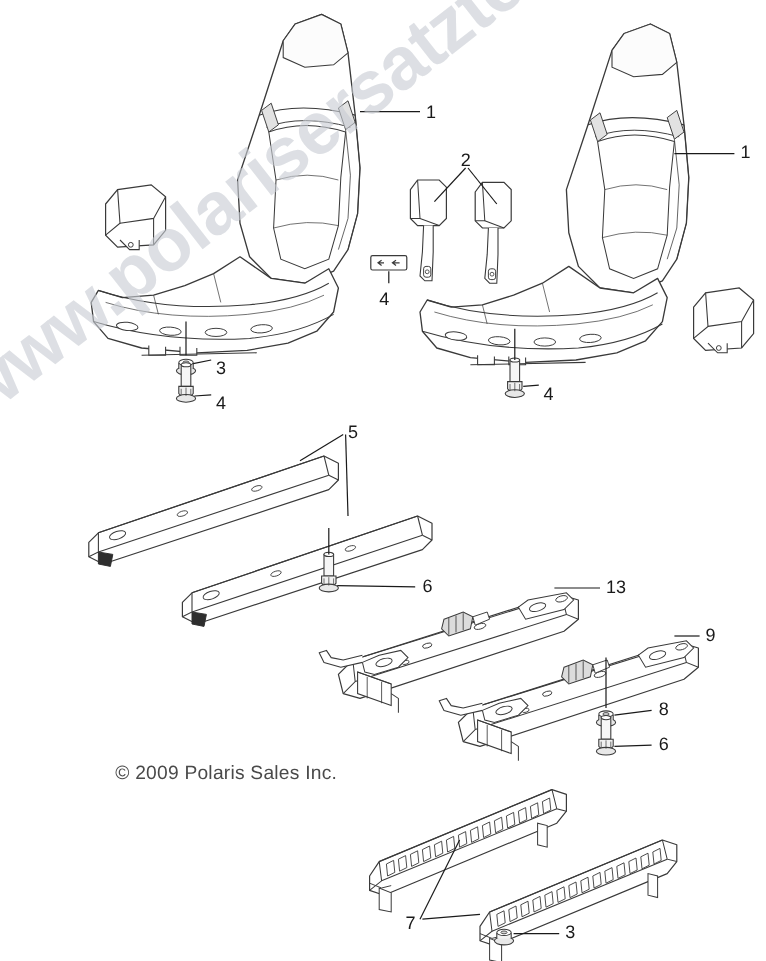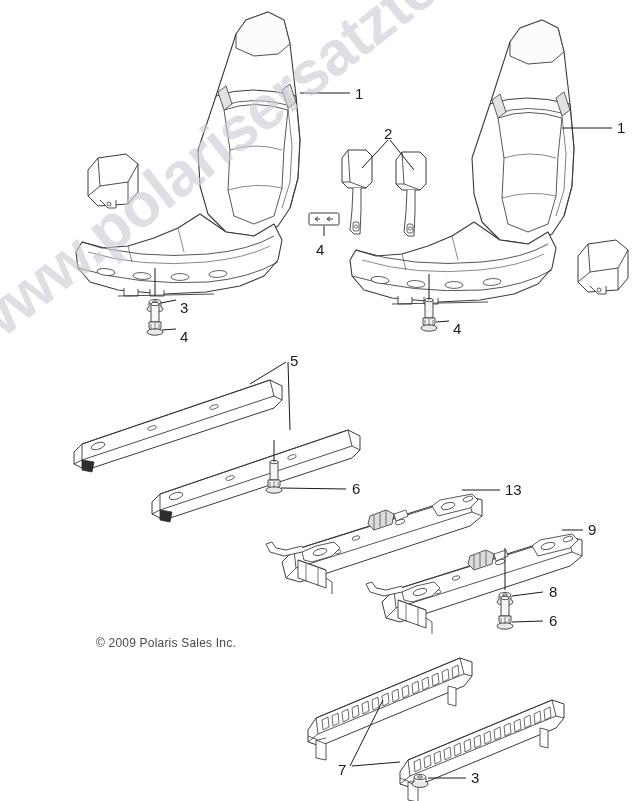--- a/index.html
+++ b/index.html
@@ -10,21 +10,21 @@
   #sheet{position:absolute;left:0;top:0;width:638px;height:801px;background:#fff;}
   #art{position:absolute;left:0;top:0;width:638px;height:801px;}
   .callout{
     position:absolute;font-family:"Liberation Sans", sans-serif;
     font-size:15px;color:#1a1a1a;font-weight:400;line-height:1;
     white-space:nowrap;user-select:none;
   }
   #copyright{
     position:absolute;left:96px;top:636px;
     font-family:"Liberation Sans", sans-serif;
-    font-size:12px;color:#4a4a4a;letter-spacing:.2px;white-space:nowrap;
+    font-size:16px;color:#4a4a4a;letter-spacing:.2px;white-space:nowrap;
   }
   #watermark{
     position:absolute;left:-28px;top:300px;width:700px;
     font-family:"Liberation Sans", sans-serif;
     font-size:62px;font-weight:700;color:#c9cdd4;opacity:.62;
     transform:rotate(-38deg);transform-origin:left center;
     white-space:nowrap;user-select:none;pointer-events:none;letter-spacing:-1px;
   }
 </style>
 </head>

